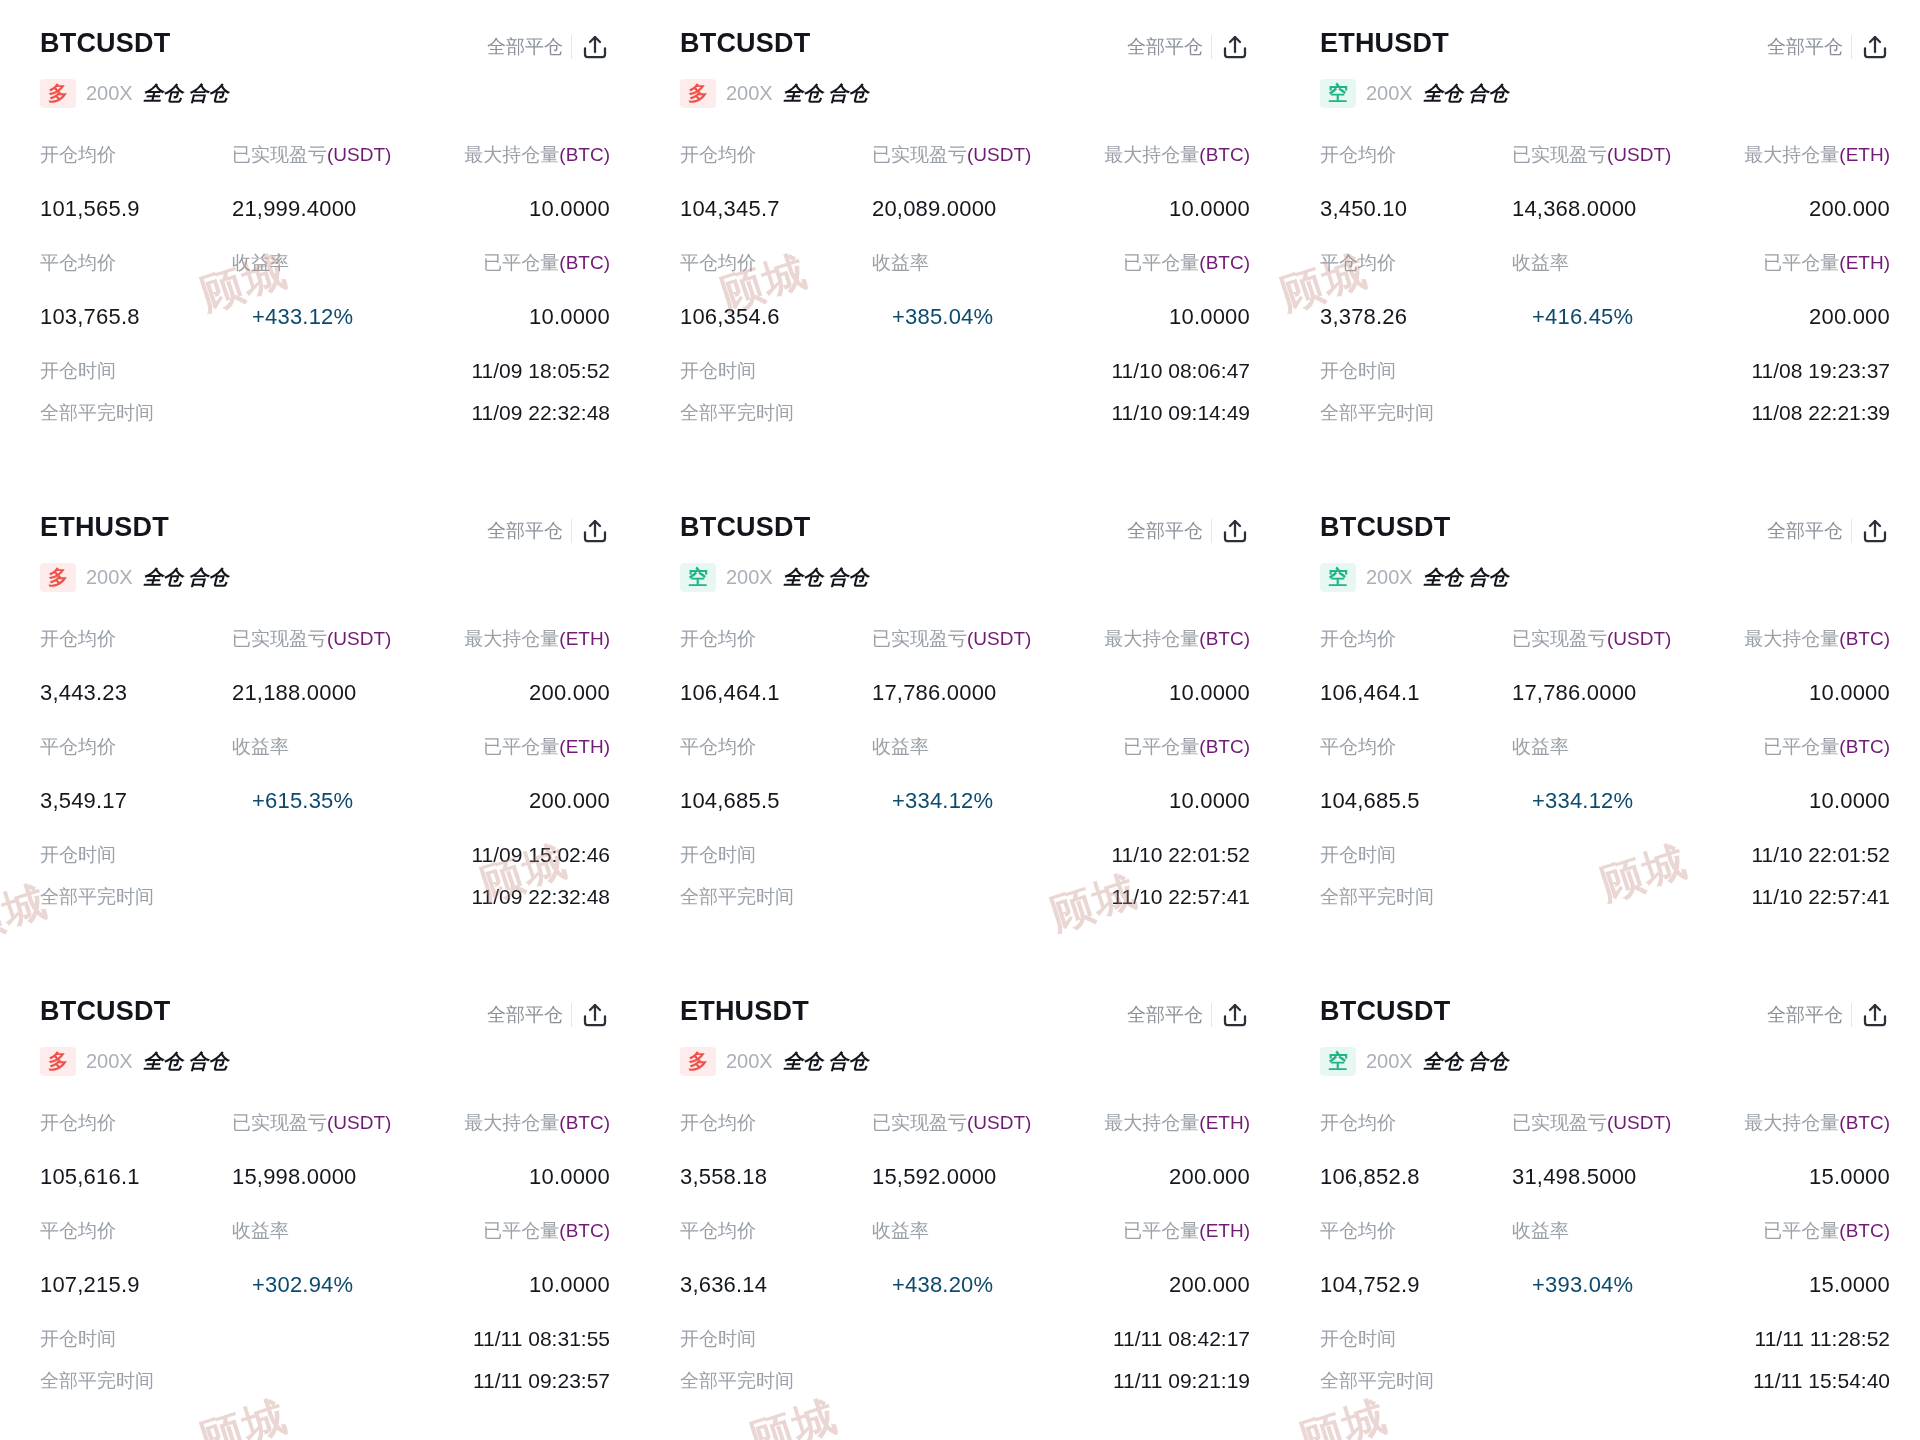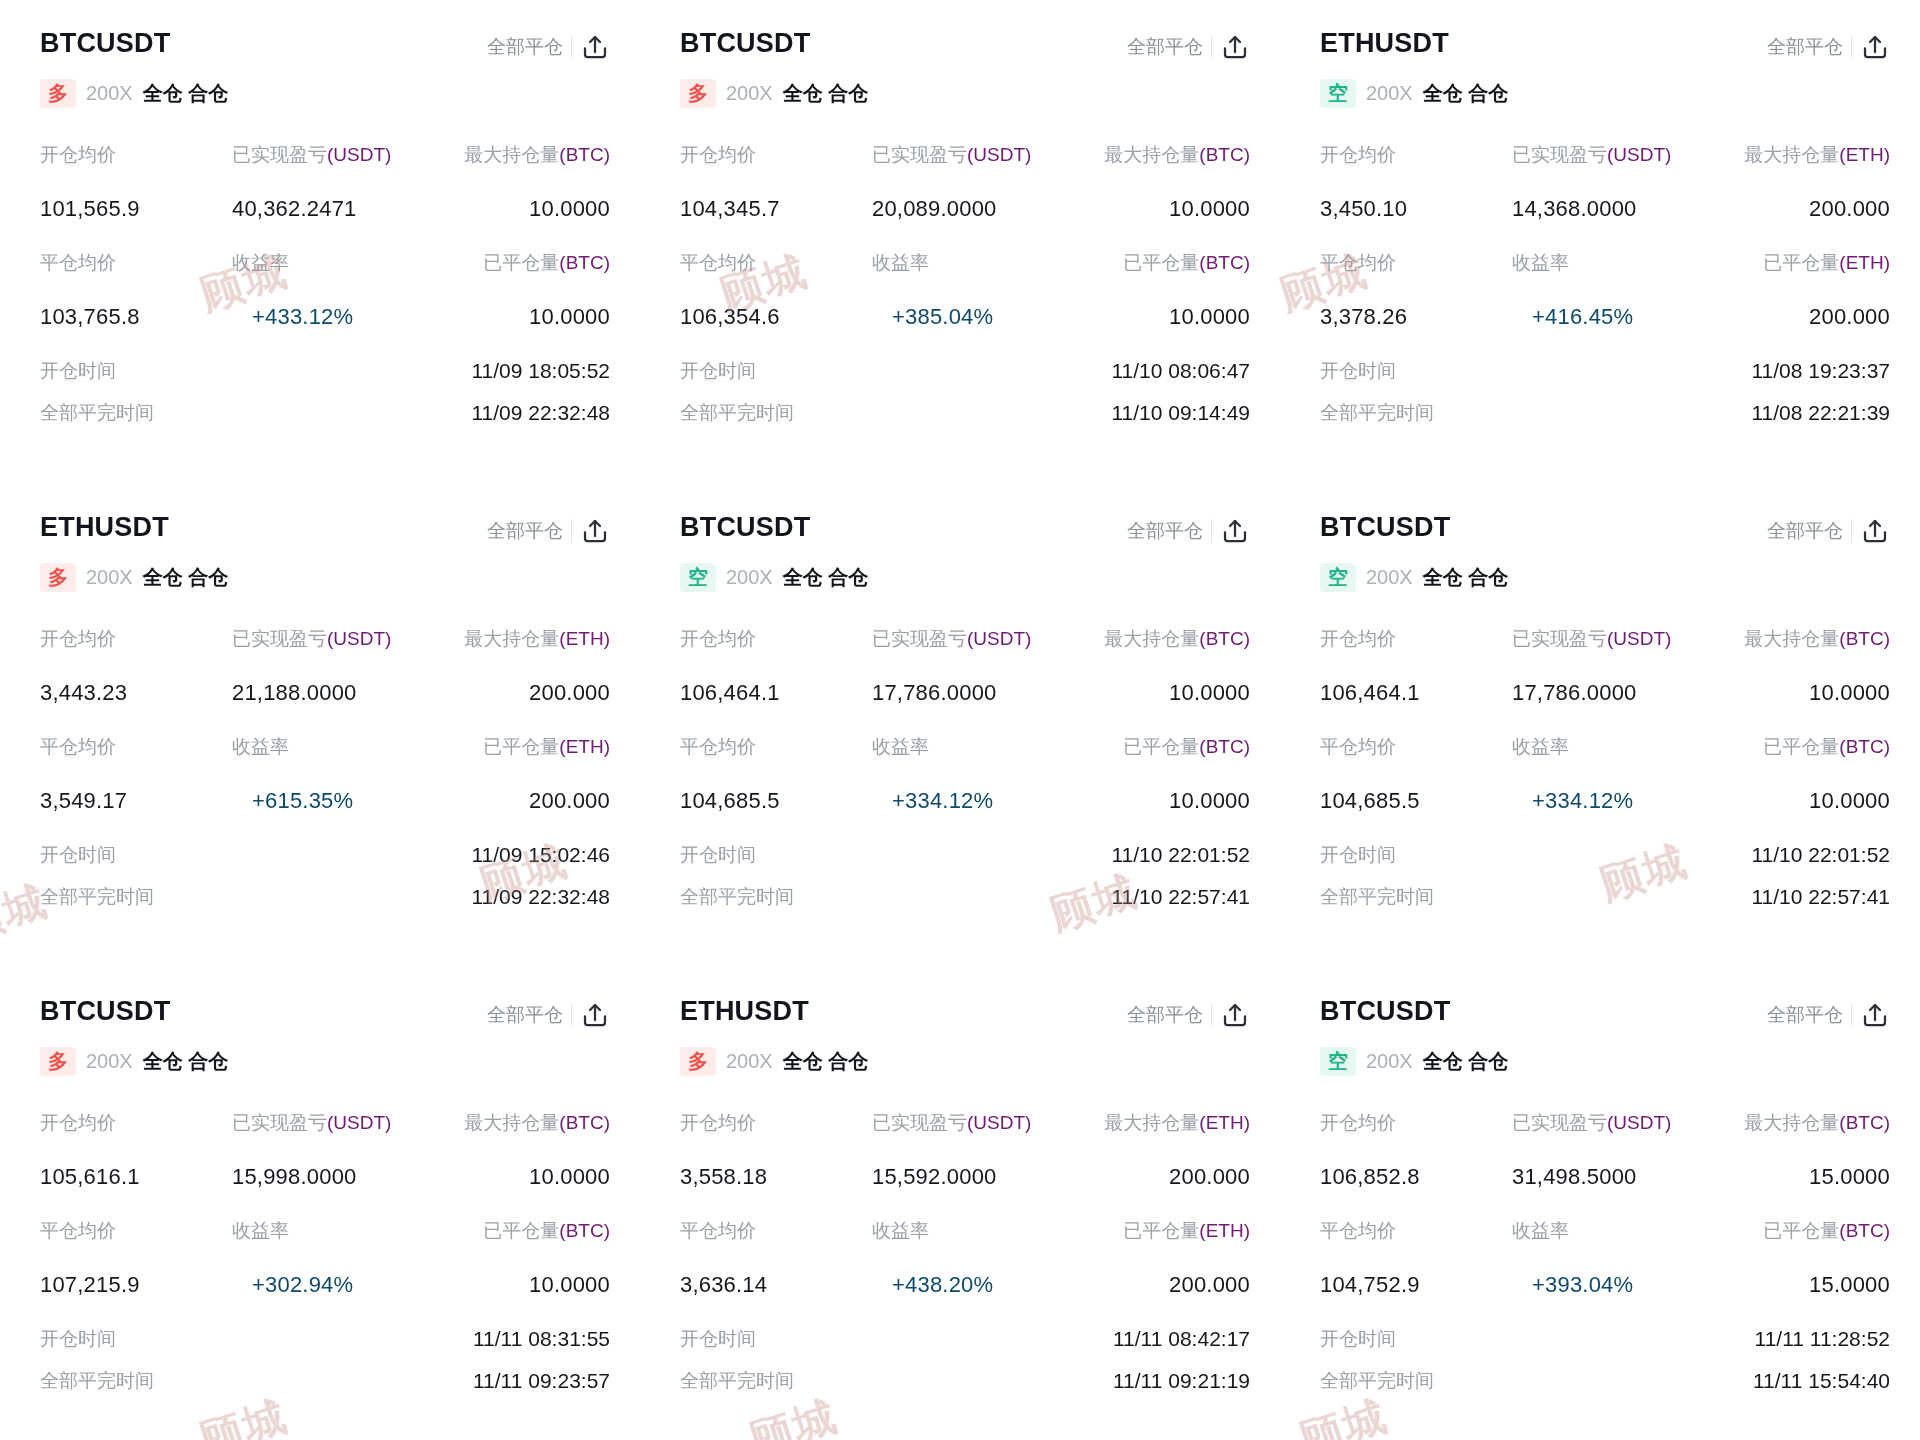--- a/index.html
+++ b/index.html
@@ -85,20 +85,21 @@
   }
   .lev {
     font-size: 20px;
     color: #aab0b8;
     font-weight: 500;
   }
   .mode {
     font-size: 20px;
     font-weight: bold;
     color: #12161c;
+    font-style: italic;
   }
   .metrics {
     margin-top: 34px;
   }
   .mrow {
     display: grid;
     grid-template-columns: 1fr 1fr 1fr;
     margin-bottom: 28px;
   }
   .m {
@@ -172,21 +173,21 @@
       <span class="mode">全仓 合仓</span>
     </div>
     <div class="metrics">
       <div class="mrow">
         <div class="m">
           <span class="lab">开仓均价</span>
           <span class="val">101,565.9</span>
         </div>
         <div class="m mid">
           <span class="lab">已实现盈亏<span class="unit">(USDT)</span></span>
-          <span class="val">40,362.2471</span>
+          <span class="val">21,999.4000</span>
         </div>
         <div class="m right">
           <span class="lab">最大持仓量<span class="unit">(BTC)</span></span>
           <span class="val">10.0000</span>
         </div>
       </div>
       <div class="mrow">
         <div class="m">
           <span class="lab">平仓均价</span>
           <span class="val">103,765.8</span>

